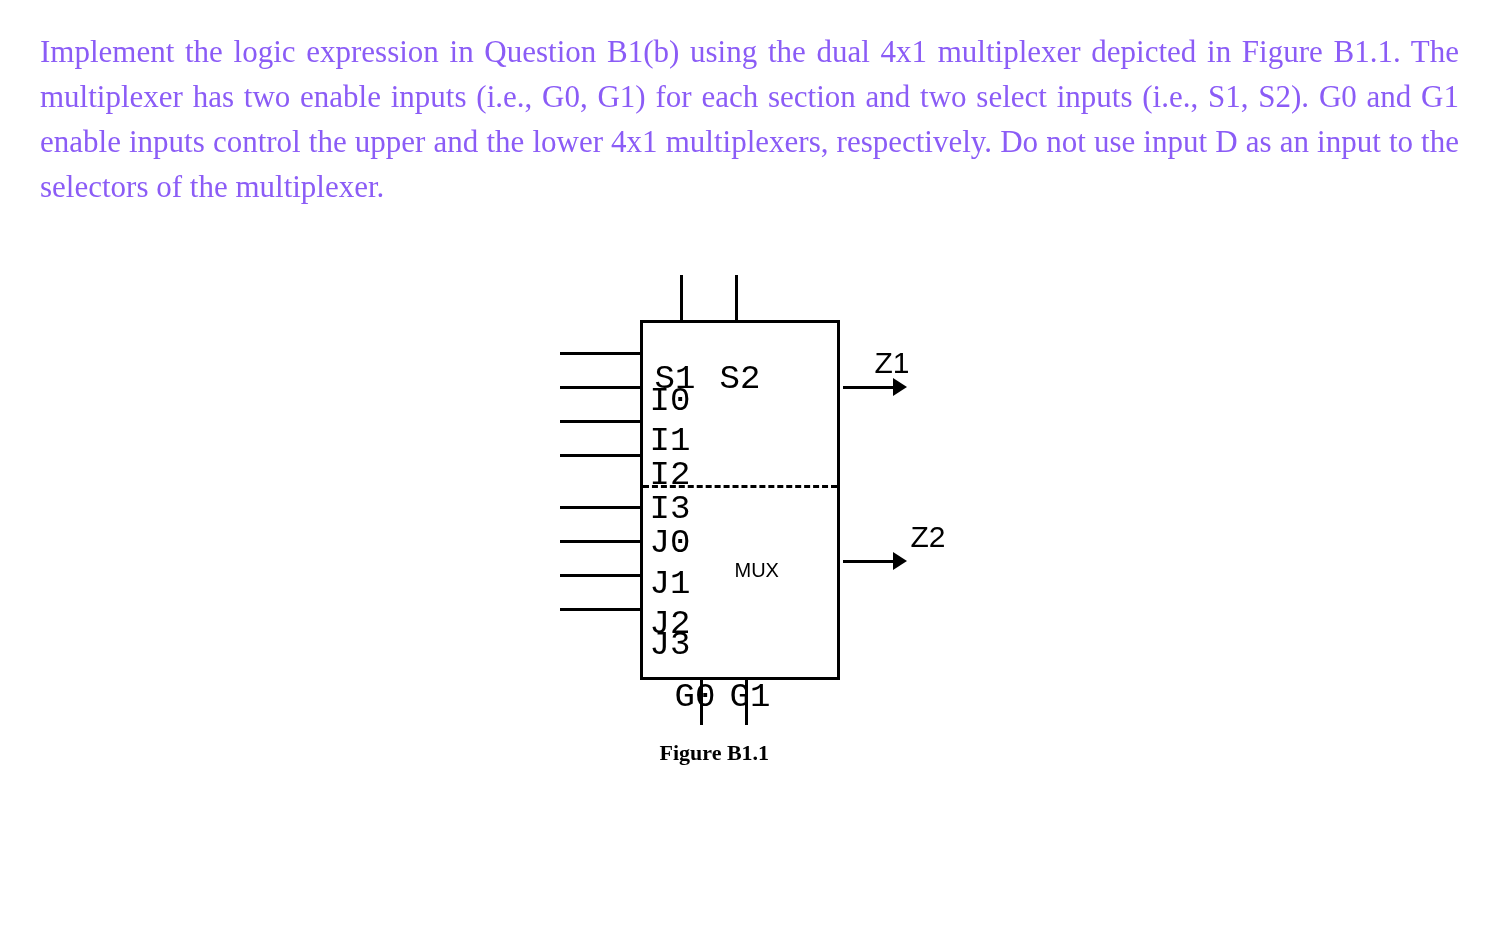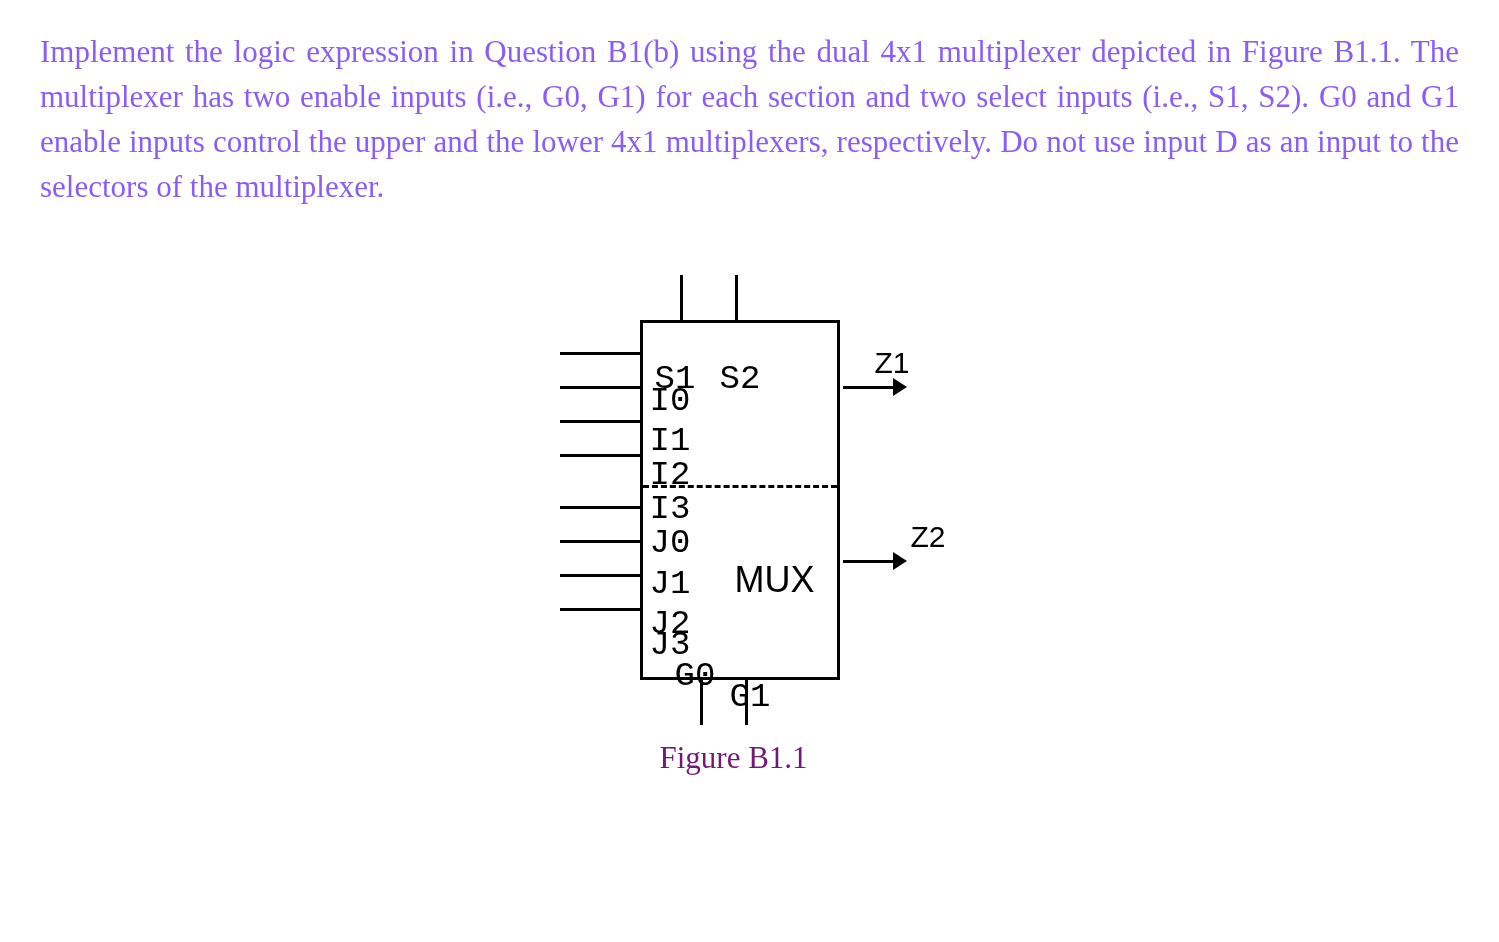--- a/index.html
+++ b/index.html
@@ -129,49 +129,49 @@
     .lbl-s1 { left: 115px; top: 77px; }
     .lbl-s2 { left: 180px; top: 77px; }
     .lbl-i0 { left: 110px; top: 99px; text-align: right; }
     .lbl-i1 { left: 110px; top: 139px; }
     .lbl-i2 { left: 110px; top: 173px; }
     .lbl-i3 { left: 110px; top: 207px; }
     .lbl-j0 { left: 110px; top: 241px; }
     .lbl-j1 { left: 110px; top: 282px; }
     .lbl-j2 { left: 110px; top: 322px; }
     .lbl-j3 { left: 110px; top: 343px; }
-    .lbl-g0 { left: 135px; top: 374px; }
+    .lbl-g0 { left: 135px; top: 395px; }
     .lbl-g1 { left: 190px; top: 395px; }
     
     .lbl-mux {
       position: absolute;
       font-family: Arial, sans-serif;
-      font-size: 36px;
+      font-size: 20px;
       color: black;
       left: 195px;
       top: 309px;
     }
     
     .lbl-z {
       position: absolute;
       font-family: Arial, sans-serif;
       font-size: 30px;
       color: black;
       text-align: center;
     }
     
     .lbl-z1 { left: 335px; top: 96px; }
     .lbl-z2 { left: 335px; top: 270px; margin-left: 36px; }
     
     .figure-caption {
       position: absolute;
       font-family: "Times New Roman", serif;
-      font-size: 31px;
-      font-weight: normal;
-      color: #701a75;
+      font-size: 22px;
+      font-weight: bold;
+      color: #000000;
       left: 120px;
       top: 490px;
     }
   </style>
 </head>
 <body>
 
 <div class="question-text">Implement the logic expression in Question B1(b) using the dual 4x1 multiplexer depicted in Figure B1.1. The multiplexer has two enable inputs (i.e., G0, G1) for each section and two select inputs (i.e., S1, S2). G0 and G1 enable inputs control the upper and the lower 4x1 multiplexers, respectively. Do not use input D as an input to the selectors of the multiplexer.</div>
 
 <div class="diagram-container">

